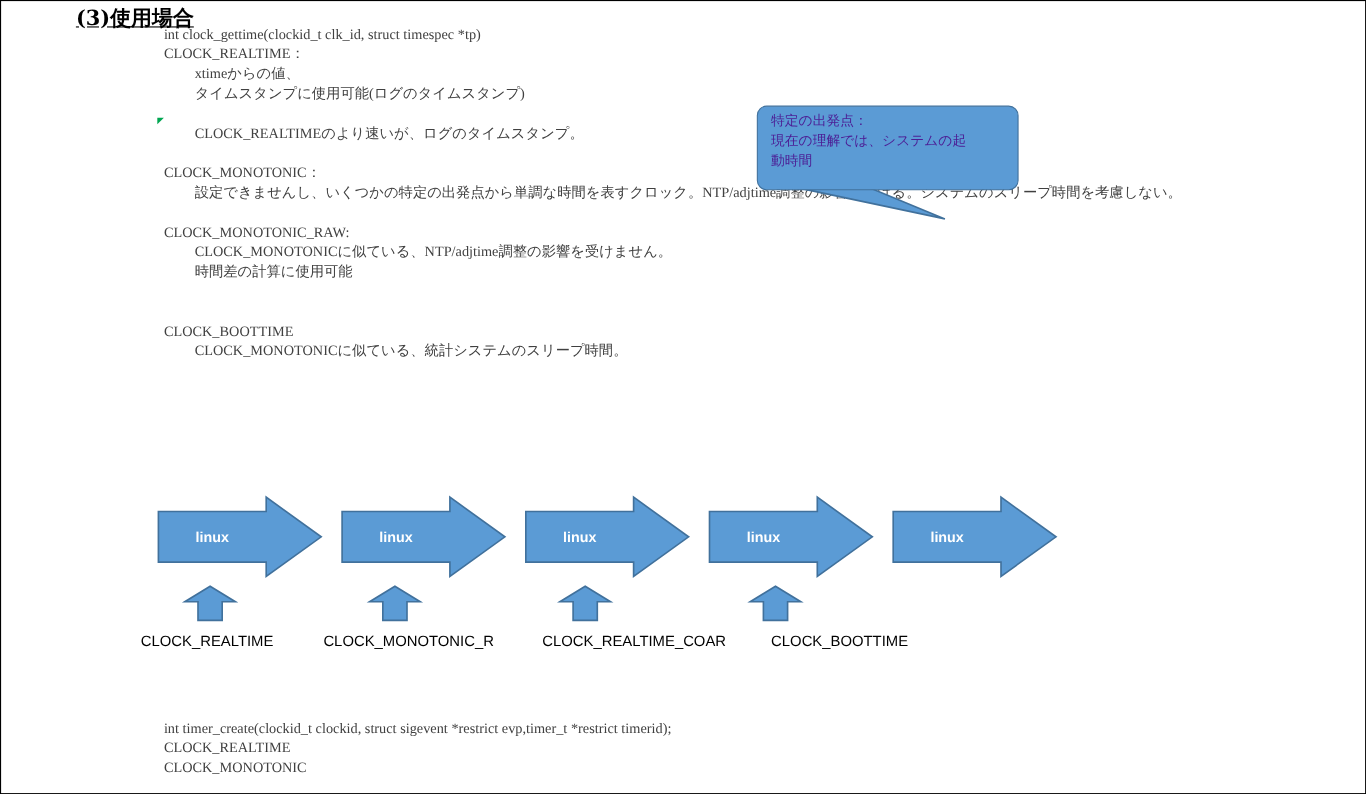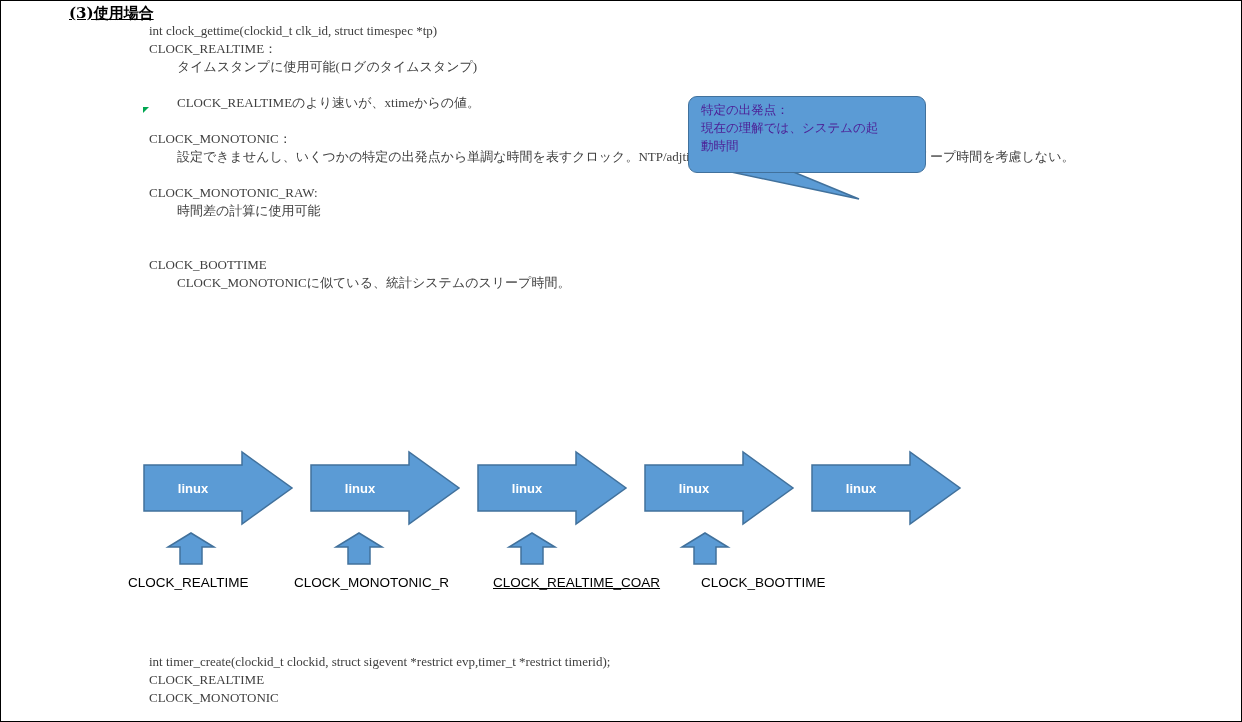--- a/index.html
+++ b/index.html
@@ -3,21 +3,21 @@
 <meta charset="utf-8">
 <style>
   * { margin:0; padding:0; box-sizing:border-box; }
   html,body { width:1242px; height:722px; background:#fff; }
   .page {
     position:relative; width:1242px; height:722px;
     border:1px solid #000; overflow:hidden; background:#fff;
   }
   .heading {
     position:absolute; left:68px; top:3px;
-    font-family:"DejaVu Serif",serif; font-weight:bold; font-size:15px;
+    font-family:"DejaVu Serif",serif; font-weight:bold; font-size:19px;
     text-decoration:underline; white-space:nowrap;
   }
   .doc-lines { position:absolute; left:148px; top:21px; }
   .doc-line {
     height:18px; line-height:18px; white-space:nowrap;
     font-family:Liberation Serif, serif; font-size:13px; color:#404040;
   }
   .doc-line.indent { padding-left:28px; }
   .comment-marker {
     position:absolute; left:142px; top:106px; width:0; height:0;
@@ -50,28 +50,30 @@
 
 <div class="page">
 
   <div class="heading">(3)使用場合</div>
 
   <span class="comment-marker"></span>
 
   <div class="doc-lines">
       <div class="doc-line">int clock_gettime(clockid_t clk_id, struct timespec *tp)</div>
       <div class="doc-line">CLOCK_REALTIME：</div>
+      <div class="doc-line indent">xtimeからの値、</div>
       <div class="doc-line indent">タイムスタンプに使用可能(ログのタイムスタンプ)</div>
       <div class="doc-line"></div>
-      <div class="doc-line indent">CLOCK_REALTIMEのより速いが、xtimeからの値。</div>
+      <div class="doc-line indent">CLOCK_REALTIMEのより速いが、ログのタイムスタンプ。</div>
       <div class="doc-line"></div>
       <div class="doc-line">CLOCK_MONOTONIC：</div>
       <div class="doc-line indent">設定できませんし、いくつかの特定の出発点から単調な時間を表すクロック。NTP/adjtime調整の影響を受ける。システムのスリープ時間を考慮しない。</div>
       <div class="doc-line"></div>
       <div class="doc-line">CLOCK_MONOTONIC_RAW:</div>
+      <div class="doc-line indent">CLOCK_MONOTONICに似ている、NTP/adjtime調整の影響を受けません。</div>
       <div class="doc-line indent">時間差の計算に使用可能</div>
       <div class="doc-line"></div>
       <div class="doc-line"></div>
       <div class="doc-line">CLOCK_BOOTTIME</div>
       <div class="doc-line indent">CLOCK_MONOTONICに似ている、統計システムのスリープ時間。</div>
     </div>
 
   <svg class="callout-tail" width="180" height="55" viewBox="0 0 180 55">
     <polygon class="shape" points="12,15 88,15 168,48"></polygon>
   </svg>
@@ -95,21 +97,21 @@
       <text x="860" y="52" class="arrow-label">linux</text>
       <path d="M 190 92 L 213 106 H 201 V 123 H 179 V 106 H 167 Z" class="shape"></path>
       <path d="M 358 92 L 381 106 H 369 V 123 H 347 V 106 H 335 Z" class="shape"></path>
       <path d="M 531 92 L 554 106 H 542 V 123 H 520 V 106 H 508 Z" class="shape"></path>
       <path d="M 704 92 L 727 106 H 715 V 123 H 693 V 106 H 681 Z" class="shape"></path>
     </svg>
 
   <div class="clock-labels">
       <span class="clock-label" style="left: 127px;">CLOCK_REALTIME</span>
       <span class="clock-label" style="left: 293px;">CLOCK_MONOTONIC_R</span>
-      <span class="clock-label" style="left: 492px; text-decoration: underline;">CLOCK_REALTIME_COAR</span>
+      <span class="clock-label" style="left: 492px;">CLOCK_REALTIME_COAR</span>
       <span class="clock-label" style="left: 700px;">CLOCK_BOOTTIME</span>
     </div>
 
   <div class="footer-lines">
       <div class="doc-line">int timer_create(clockid_t clockid, struct sigevent *restrict evp,timer_t *restrict timerid);</div>
       <div class="doc-line">CLOCK_REALTIME</div>
       <div class="doc-line">CLOCK_MONOTONIC</div>
     </div>
 
 </div>

